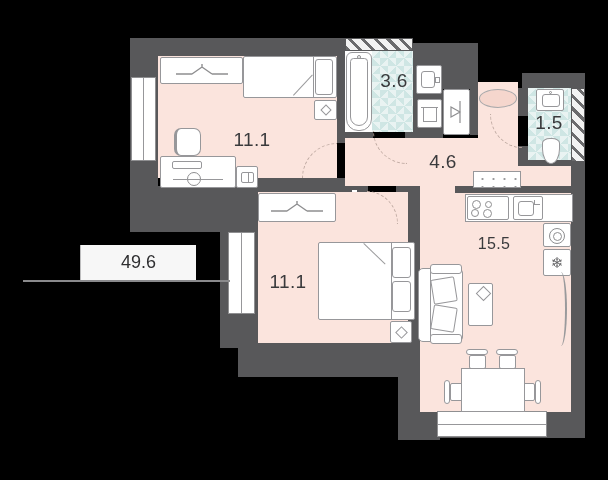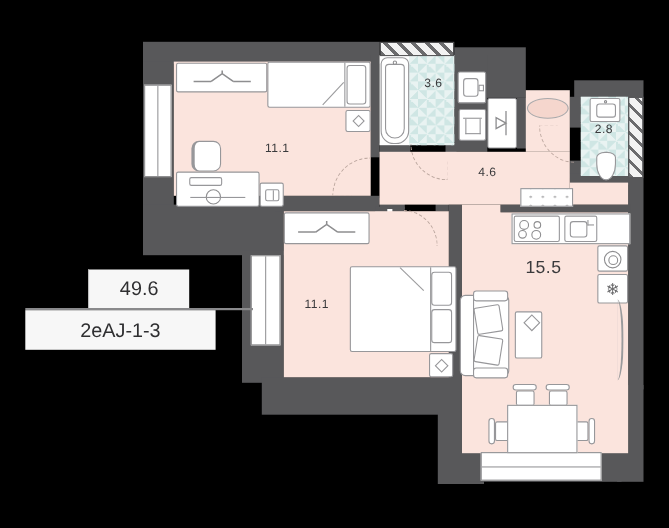--- a/index.html
+++ b/index.html
@@ -25,21 +25,21 @@
   .circ{position:absolute;box-sizing:border-box;border:1px solid #8e8e90;border-radius:50%;background:#fff;}
   .diam{position:absolute;box-sizing:border-box;border:1px solid #97979a;background:#fff;transform:rotate(45deg);}
   
   .win{position:absolute;box-sizing:border-box;background:#fff;border:1px solid #8f8f91;}
   
   .arc{position:absolute;box-sizing:border-box;}
   .arc-tl{border-top:1px dashed #bfaaa2;border-left:1px dashed #bfaaa2;border-top-left-radius:100% 100%;}
   .arc-tr{border-top:1px dashed #bfaaa2;border-right:1px dashed #bfaaa2;border-top-right-radius:100% 100%;}
   .arc-bl{border-bottom:1px dashed #bfaaa2;border-left:1px dashed #bfaaa2;border-bottom-left-radius:100% 100%;}
   
-  .lbl{position:absolute;color:#3a3a3c;font-size:11px;letter-spacing:.4px;text-align:center;width:60px;}
+  .lbl{position:absolute;color:#3a3a3c;font-size:19px;letter-spacing:.4px;text-align:center;width:60px;}
   .mat{position:absolute;box-sizing:border-box;background-color:#fff;border:1px solid #97979a;
        background-image:radial-gradient(#9a9a9c 1.1px,transparent 1.3px);background-size:11px 8px;background-position:3px 3px;}
   
   .cardcell{position:absolute;box-sizing:border-box;background:#f7f7f7;display:flex;align-items:center;justify-content:center;
             color:#2f2f31;font-size:18px;}
   .gline{position:absolute;background:#8a8a8c;}
   svg{display:block;}
 </style>
 </head>
 <body>
@@ -150,21 +150,21 @@
 
   <div class="abs" style="left:479px;top:89px;width:38px;height:19px;background:#f5d6cd;border:1px solid #a9a9ab;border-radius:50%"></div>
   <div class="mat" style="left:473px;top:171px;width:48px;height:17px"></div>
   <div class="lbl" style="left:413px;top:151px">4.6</div>
 
   <div class="f" style="left:536px;top:89px;width:28px;height:22px">
     <div class="abs" style="left:5px;top:4px;width:18px;height:13px;border:1px solid #97979a;border-radius:3px"></div>
     <div class="circ" style="left:12px;top:1px;width:3px;height:3px"></div>
   </div>
   <div class="abs" style="left:542px;top:138px;width:18px;height:26px;background:#fff;border:1px solid #97979a;border-radius:8px 8px 9px 9px / 5px 5px 15px 15px"></div>
-  <div class="lbl" style="left:519px;top:112px">2.8</div>
+  <div class="lbl" style="left:519px;top:112px">1.5</div>
 
   <div class="f" style="left:258px;top:193px;width:78px;height:29px">
     <svg width="60" height="16" viewBox="0 0 60 16" style="margin:6px auto 0">
       <path d="M4 11 H20 M40 11 H56 M20 11 L30 4 L40 11 M30 4 V1" fill="none" stroke="#8e8e90" stroke-width="1.4"></path>
     </svg>
   </div>
   <div class="f" style="left:318px;top:242px;width:97px;height:78px">
     <div class="iline-v" style="left:72px"></div>
   </div>
   <div class="f" style="left:392px;top:247px;width:19px;height:31px;border-radius:3px"></div>
@@ -209,17 +209,16 @@
   <div class="f" style="left:499px;top:355px;width:17px;height:14px"></div>
   <div class="f" style="left:444px;top:380px;width:6px;height:24px;border-radius:3px"></div>
   <div class="f" style="left:450px;top:383px;width:13px;height:18px"></div>
   <div class="f" style="left:535px;top:380px;width:6px;height:24px;border-radius:3px"></div>
   <div class="f" style="left:522px;top:383px;width:13px;height:18px"></div>
   <div class="f" style="left:461px;top:368px;width:64px;height:44px;border-radius:0"></div>
 
   <div class="abs" style="left:561px;top:272px;width:6px;height:74px;border-right:2px solid #9a9a9c;border-radius:0 100% 100% 0 / 0 50% 50% 0"></div>
   <div class="lbl" style="left:464px;top:235px;font-size:16px">15.5</div>
 
-  <div class="cardcell" style="left:80px;top:245px;width:92px;height:35px;border-left:1px solid #bdbdbe">49.6</div>
+  <div class="cardcell" style="left:80px;top:245px;width:116px;height:35px;border-left:1px solid #bdbdbe">49.6</div>
   <div class="gline" style="left:23px;top:280px;width:207px;height:2px"></div>
-  <div class="cardcell" style="left:23px;top:282px;width:173px;height:36px">2eAJ-1-3</div>
 
 </div>
 
 </body></html>

